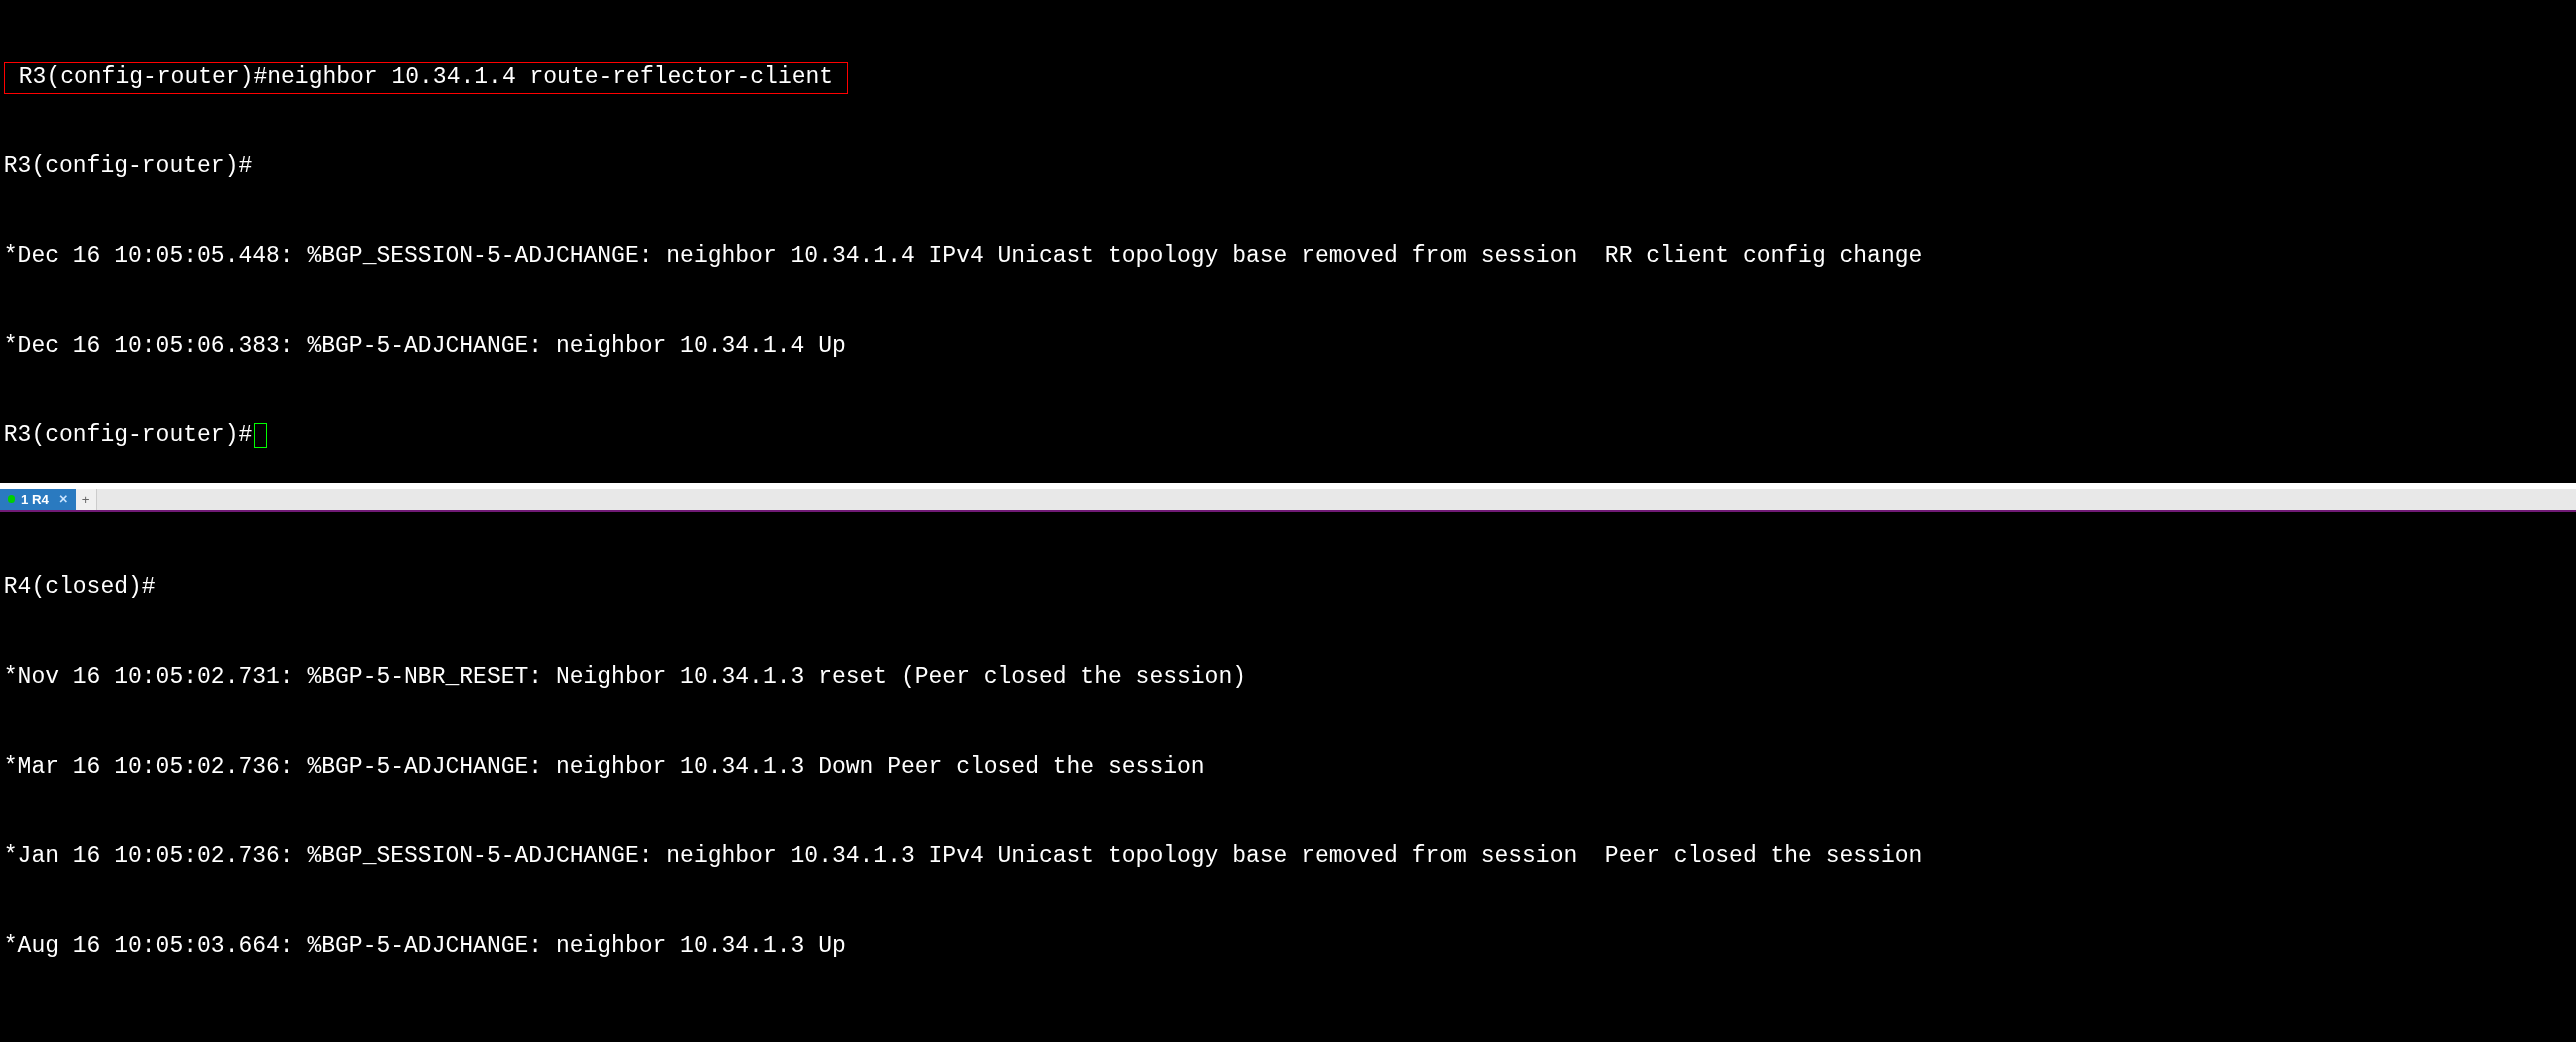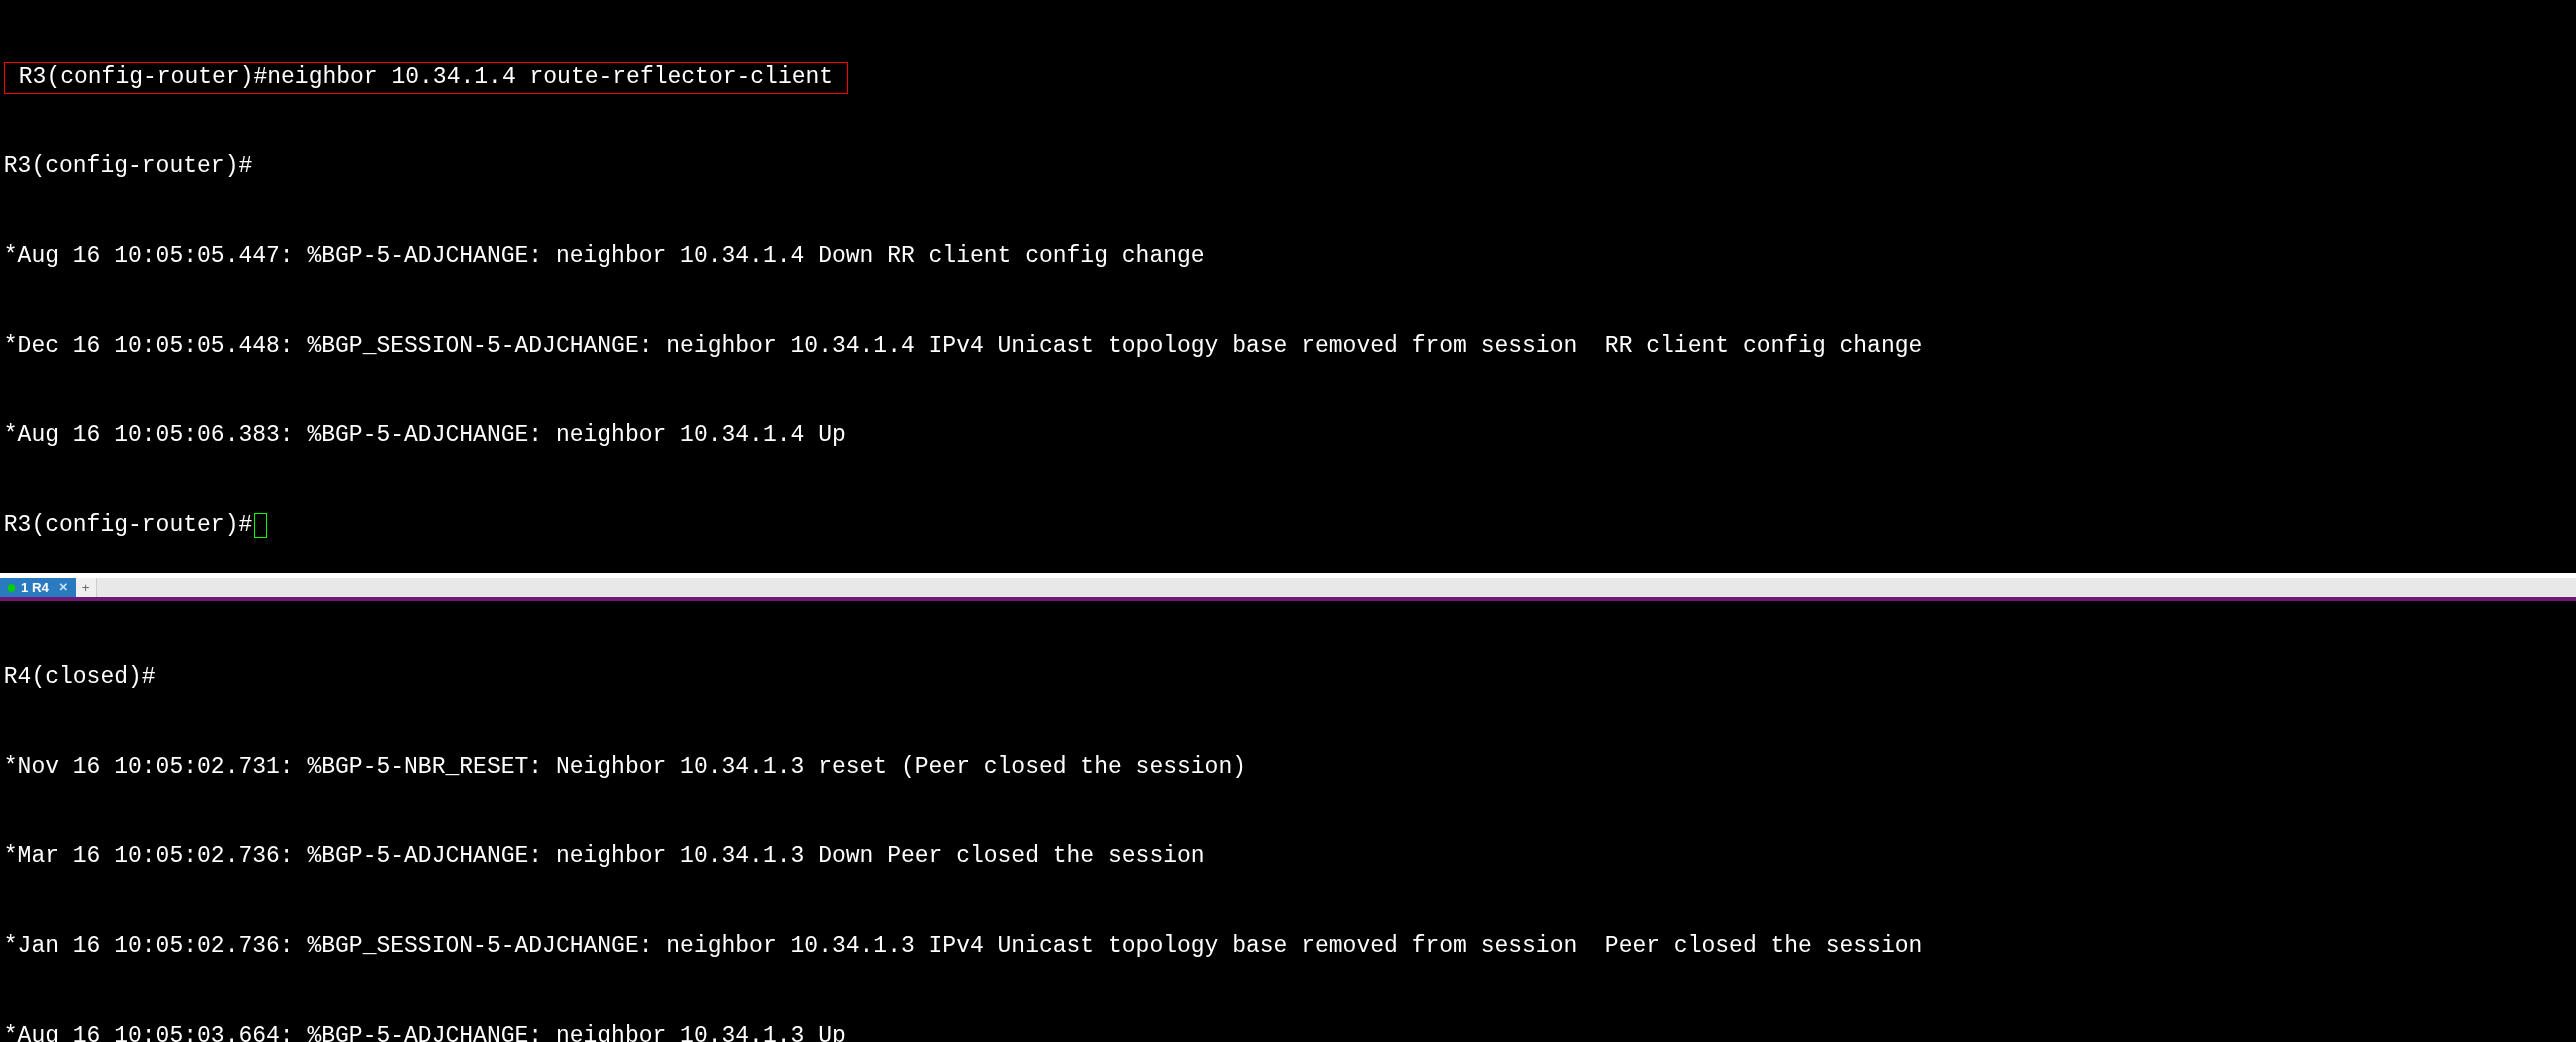--- a/index.html
+++ b/index.html
@@ -36,21 +36,21 @@
     background: #ffffff;
     height: 5.7px;
   }
   .tab-bar {
     background: #e8e8e8;
     height: 23px;
     display: flex;
     align-items: stretch;
     font-family: Arial, sans-serif;
     font-size: 13.3px;
-    border-bottom: 4px solid #701a75;
+    border-bottom: 2px solid #701a75;
   }
   .tab {
     background: #2a7ac0;
     color: #ffffff;
     display: flex;
     align-items: center;
     padding: 0 7.6px 0 7.6px;
     gap: 5.7px;
     font-weight: bold;
   }
@@ -80,23 +80,22 @@
     flex: 1;
     background: #e8e8e8;
   }
 </style>
 </head>
 <body>
 
 <div class="terminal-pane">
   <span class="line"><span class="highlight-box">R3(config-router)#neighbor 10.34.1.4 route-reflector-client</span></span>
   <span class="line">R3(config-router)#</span>
-  <span class="line">*Aug 16 10:05:05.447: %BGP-5-ADJCHANGE: neighbor 10.34.1.4 Down RR client config change</span>
   <span class="line">*Dec 16 10:05:05.448: %BGP_SESSION-5-ADJCHANGE: neighbor 10.34.1.4 IPv4 Unicast topology base removed from session  RR client config change</span>
-  <span class="line">*Aug 16 10:05:06.383: %BGP-5-ADJCHANGE: neighbor 10.34.1.4 Up</span>
+  <span class="line">*Dec 16 10:05:06.383: %BGP-5-ADJCHANGE: neighbor 10.34.1.4 Up</span>
   <span class="line"><span>R3(config-router)#</span><span class="cursor"></span></span>
 </div>
 
 <div class="gap"></div>
 
 <div class="tab-bar">
   <div class="tab">
     <span class="dot"></span>
     <span>1 R4</span>
     <span class="close">✕</span>

